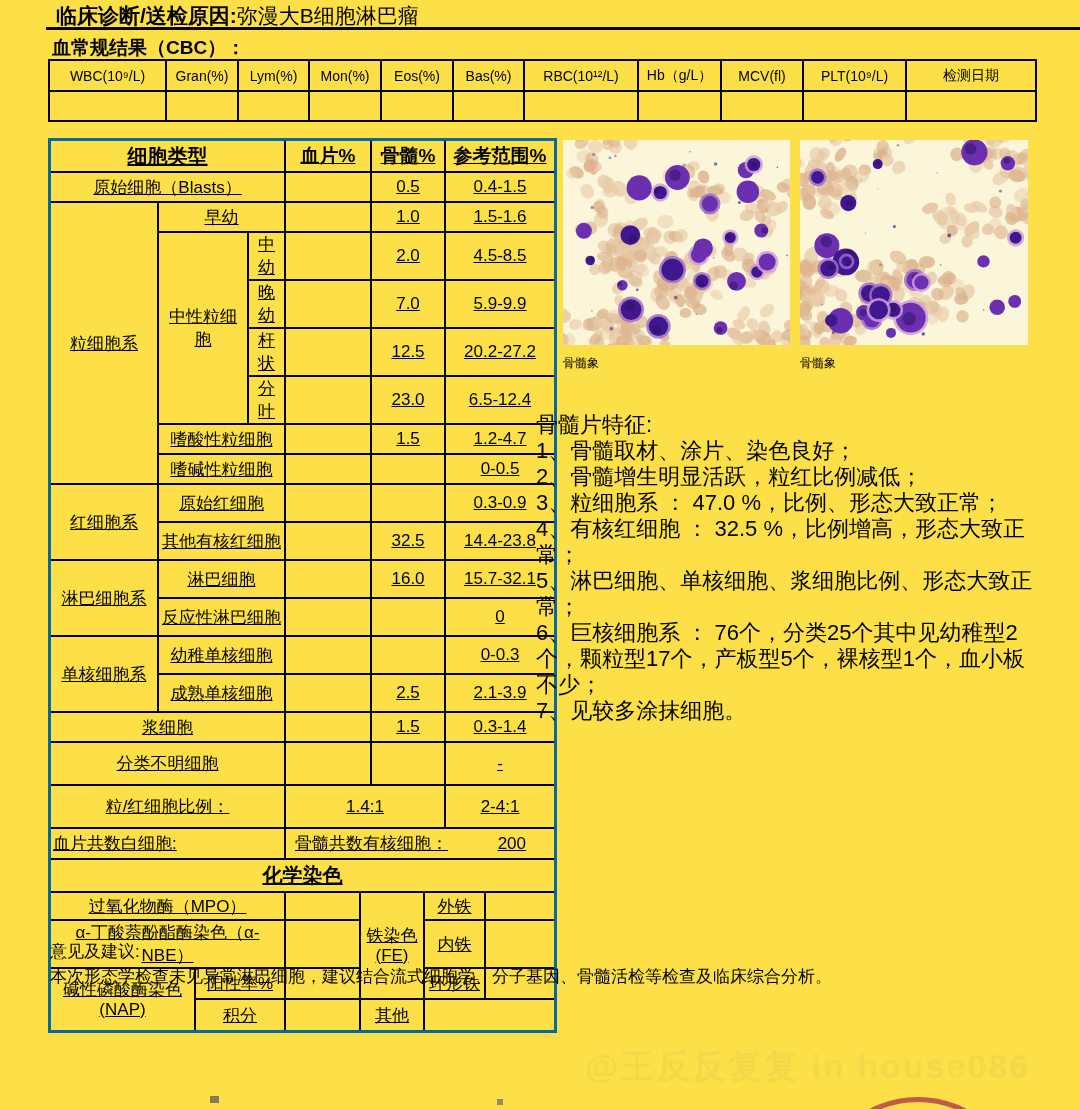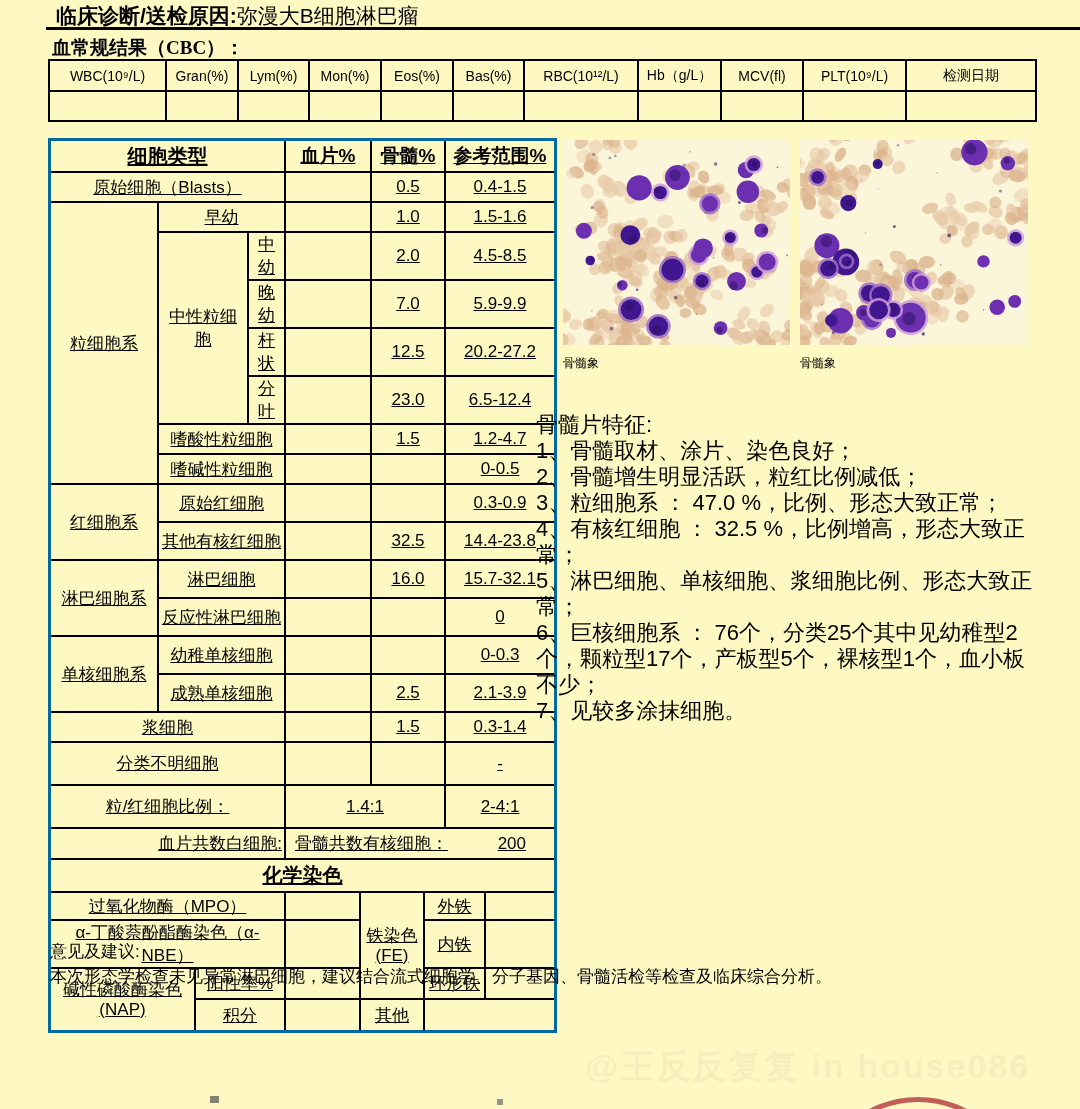--- a/index.html
+++ b/index.html
@@ -1,40 +1,40 @@
 <!DOCTYPE html>
 <html lang="zh"><head>
 <meta charset="utf-8">
 <style>
   html,body{margin:0;padding:0;background:#fff;}
-  .page{position:relative;width:1080px;height:1109px;background:#fef9c3;overflow:hidden;
+  .page{position:relative;width:1080px;height:1109px;background:#fde047;overflow:hidden;
         font-family:"Liberation Sans","DejaVu Sans",sans-serif;color:#000;}
   
   .diag{position:absolute;left:56px;top:2px;font-size:21px;white-space:nowrap;}
   .diag .lbl{font-weight:bold;}
   .rule{position:absolute;left:46px;top:27px;width:1034px;height:3px;background:#000;}
-  .cbc-title{position:absolute;left:52px;top:35px;font-size:19px;font-weight:bold;font-family:Liberation Serif, serif;}
+  .cbc-title{position:absolute;left:52px;top:35px;font-size:19px;font-weight:bold;}
   
   table{border-collapse:collapse;border-style:hidden;table-layout:fixed;}
   td,th{border:2px solid #000;text-align:center;vertical-align:middle;padding:0 2px;
         font-weight:normal;font-size:17px;overflow:hidden;}
   .cbc-table{position:absolute;left:48px;top:59px;width:987px;border:2px solid #000;border-style:solid;}
   .cbc-table td,.cbc-table th{font-size:14px;}
   .cbc-table .rh31{height:31px}.cbc-table .rh30{height:30px}
   .main-box{position:absolute;left:48px;top:138px;width:503px;border:3px solid #0369a1;text-decoration:underline;}
   .main-box table{width:100%;}
   .rh31{height:31px}.rh30{height:30px}.rh38{height:38px}.rh29{height:43px}
   .rh27{height:27px}.rh33{height:33px}
   th.big{font-size:20px;font-weight:bold;}
   th.hdr{font-size:19px;font-weight:bold;border-radius:7px;}
   .chem-title{border-top:2px solid #000;height:31px;display:flex;align-items:center;
               justify-content:center;font-size:20px;font-weight:bold;}
   .t3wrap{border-top:2px solid #000;}
   .pre{white-space:pre-line;line-height:1.15;border-radius:15px;}
-  td.left{text-align:right;}
+  td.left{text-align:left;}
   .count-flex{display:flex;justify-content:space-between;align-items:center;padding:0 26px 0 7px;}
   
   .micro{position:absolute;top:140px;height:205px;overflow:hidden;}
   .micro svg{display:block;}
   #micro1{left:563px;width:227px;}
   #micro2{left:800px;width:228px;}
   .caption{position:absolute;top:355px;font-size:12px;text-align:left;}
   #cap1{left:563px;width:227px;}
   #cap2{left:800px;width:228px;}
   

